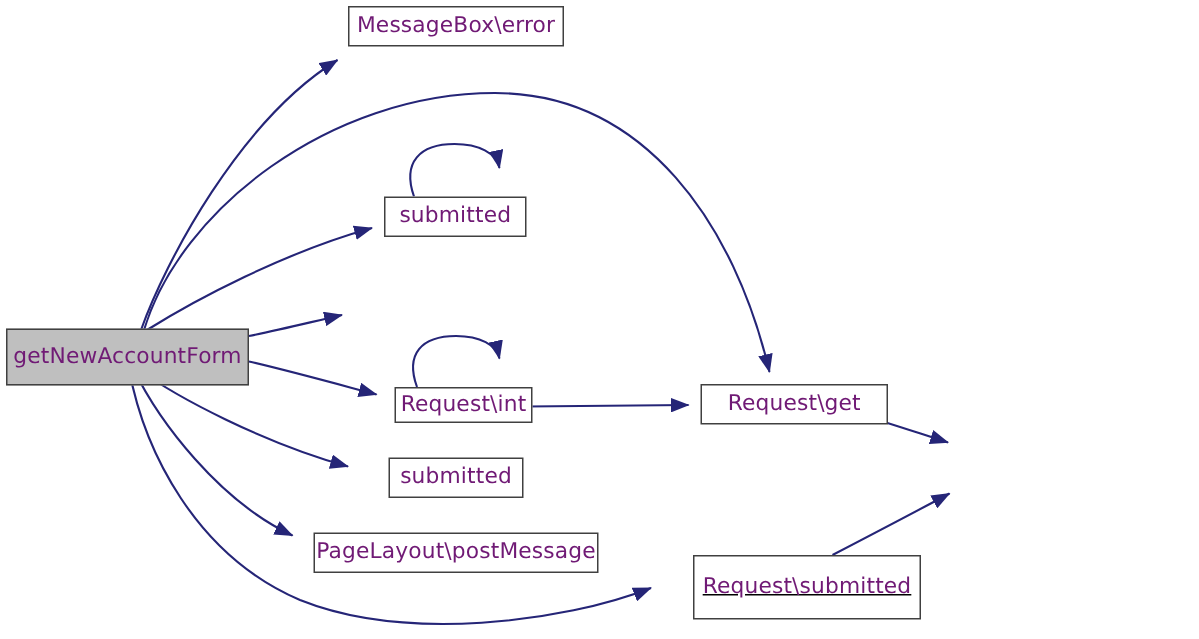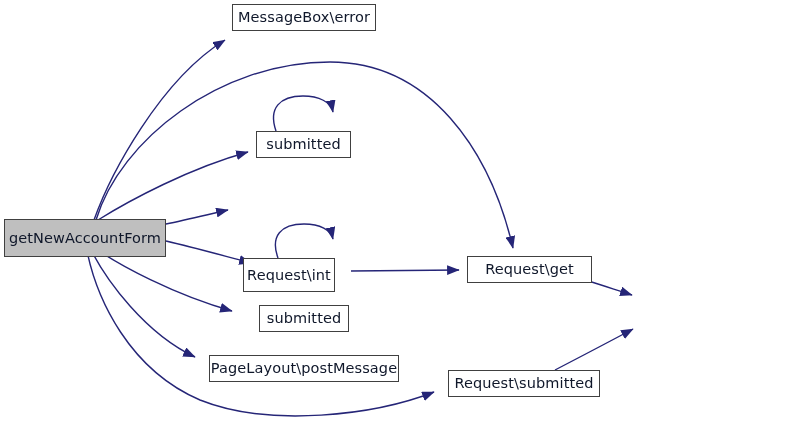--- a/index.html
+++ b/index.html
@@ -35,21 +35,21 @@
     display: flex;
     align-items: center;
     justify-content: center;
     white-space: nowrap;
     overflow: hidden;
   }
   .gnode .gnode-label {
     font-family: "DejaVu Sans", "Liberation Sans", sans-serif;
     font-size: 14.5px;
     line-height: 1;
-    color: #0f172a;
+    color: #701a75;
     letter-spacing: 0.1px;
     padding: 0 22px;
   }
   .gnode.highlight {
     background: #bfbfbf;
     border-color: #404040;
   }
 </style>
 </head>
 <body>
@@ -81,29 +81,29 @@
 
   <div class="gnode highlight" style="left: 4px; top: 219px; width: 162px; height: 38px; background: rgb(191, 191, 191); border-color: rgb(64, 64, 64);">
     <span class="gnode-label">getNewAccountForm</span>
   </div>
   <div class="gnode" style="left: 232px; top: 4px; width: 144px; height: 27px; background: rgb(255, 255, 255); border-color: rgb(64, 64, 64);">
     <span class="gnode-label">MessageBox\error</span>
   </div>
   <div class="gnode" style="left: 256px; top: 131px; width: 95px; height: 27px; background: rgb(255, 255, 255); border-color: rgb(64, 64, 64);">
     <span class="gnode-label">submitted</span>
   </div>
-  <div class="gnode" style="left: 243px; top: 258px; width: 92px; height: 34px; background: rgb(255, 255, 255); border-color: rgb(64, 64, 64);">
+  <div class="gnode" style="left: 263px; top: 258px; width: 92px; height: 24px; background: rgb(255, 255, 255); border-color: rgb(64, 64, 64);">
     <span class="gnode-label">Request\int</span>
   </div>
   <div class="gnode" style="left: 259px; top: 305px; width: 90px; height: 27px; background: rgb(255, 255, 255); border-color: rgb(64, 64, 64);">
     <span class="gnode-label">submitted</span>
   </div>
   <div class="gnode" style="left: 209px; top: 355px; width: 190px; height: 27px; background: rgb(255, 255, 255); border-color: rgb(64, 64, 64); align-items: center;">
     <span class="gnode-label">PageLayout\postMessage</span>
   </div>
   <div class="gnode" style="left: 467px; top: 256px; width: 125px; height: 27px; background: rgb(255, 255, 255); border-color: rgb(64, 64, 64);">
     <span class="gnode-label">Request\get</span>
   </div>
-  <div class="gnode" style="left: 448px; top: 370px; width: 152px; height: 27px; background: rgb(255, 255, 255); border-color: rgb(64, 64, 64);">
+  <div class="gnode" style="left: 462px; top: 370px; width: 152px; height: 43px; background: rgb(255, 255, 255); border-color: rgb(64, 64, 64); text-decoration: underline;">
     <span class="gnode-label">Request\submitted</span>
   </div>
 
 </div>
 
 </body></html>

